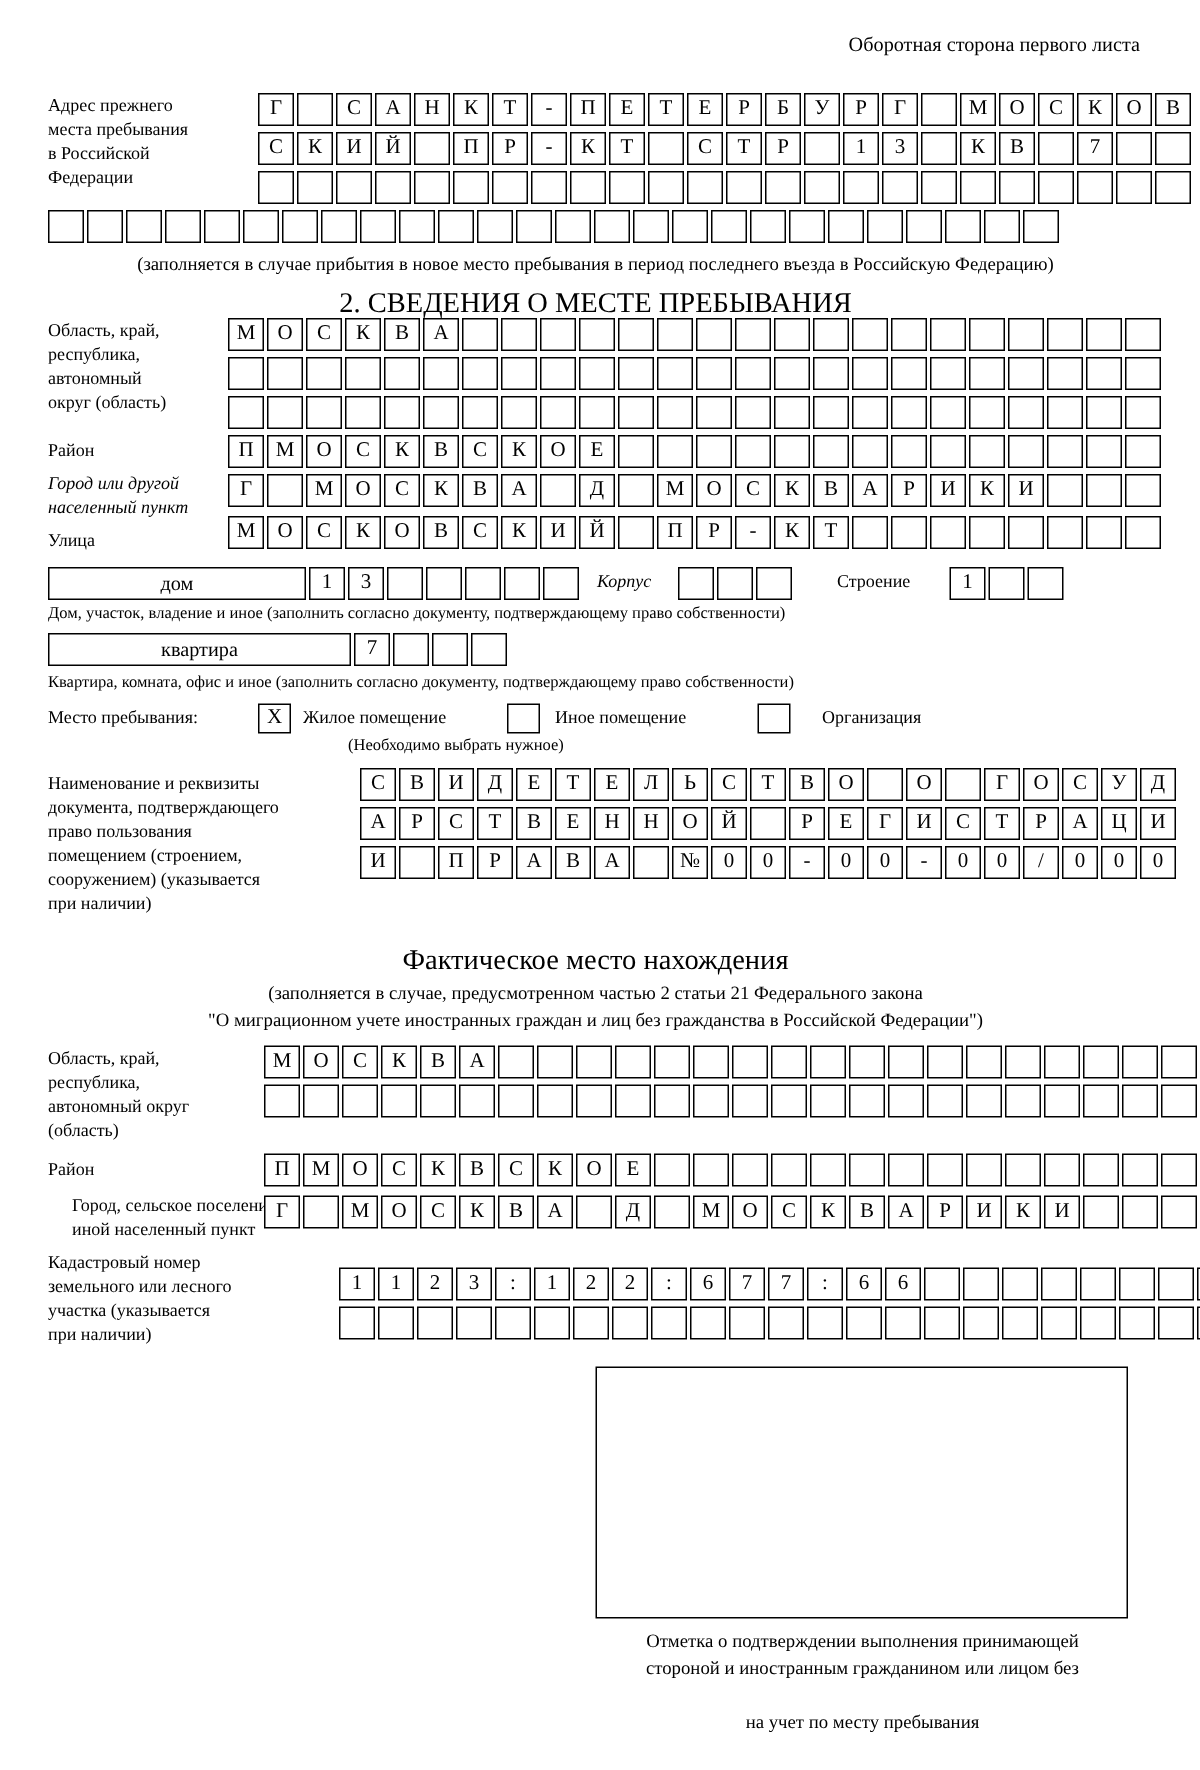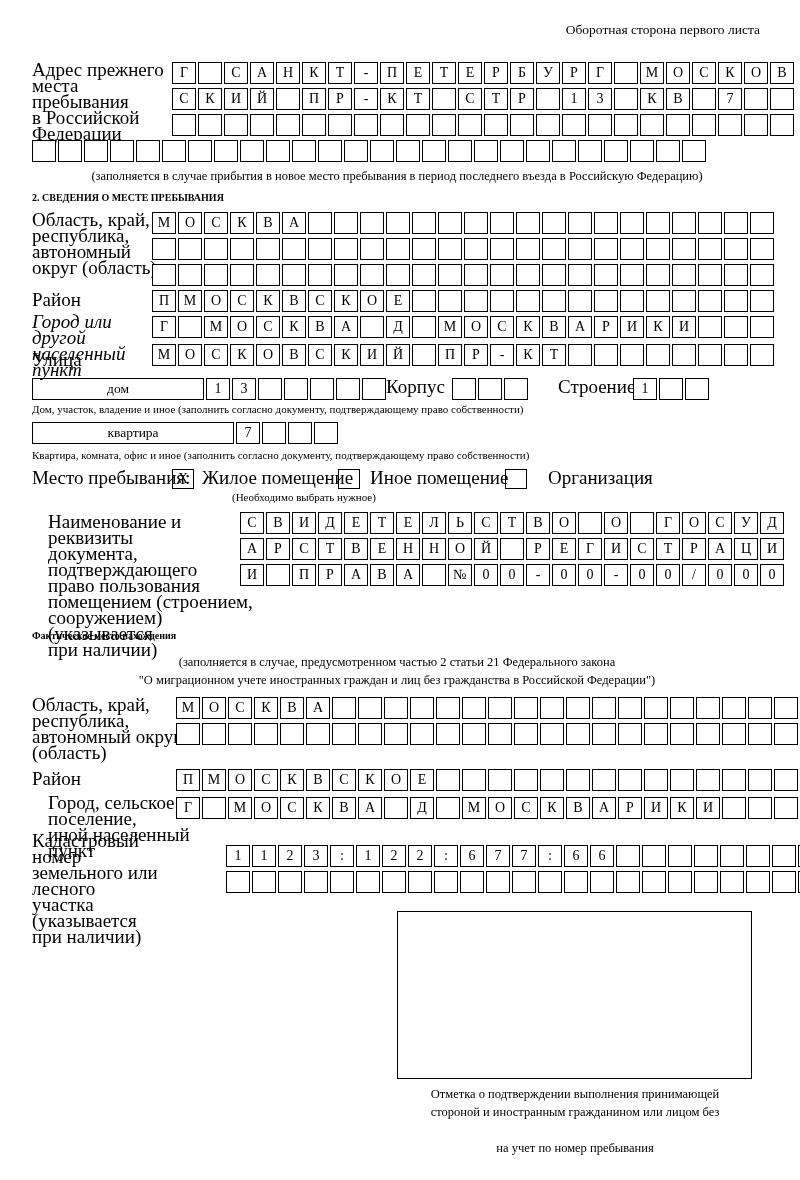--- a/index.html
+++ b/index.html
@@ -20,21 +20,21 @@
     width: 800px;
     height: 1180px;
   }
   .abs { position: absolute; }
   .hdr-right {
     top: 22px; left: 0; width: 760px;
     text-align: right;
     font-size: 13.5px;
   }
   .lbl {
-    font-size: 19px;
+    font-size: 12px;
     line-height: 16px;
     white-space: pre-line;
   }
   .lbl-sm { font-size: 11px; line-height: 15px; }
 
   
   .row { position: absolute; display: flex; }
   .cell {
     width: 24px; height: 22px;
     border: 1px solid #000;
@@ -64,23 +64,23 @@
   .sig-box {
     border: 1px solid #000;
     box-sizing: border-box;
   }
   .note {
     font-size: 12.5px;
     line-height: 16px;
     text-align: center;
   }
   .section-title {
-    font-size: 10px;
-    font-weight: bold;
-    text-align: left;
+    font-size: 19px;
+    font-weight: normal;
+    text-align: center;
   }
 </style>
 </head>
 <body>
 
 <div class="page">
 
   <div class="abs hdr-right">Оборотная сторона первого листа</div>
 
   <div class="abs lbl" style="top:62px; left:32px; width:140px;">Адрес прежнего
@@ -370,21 +370,21 @@
   <div class="abs wbox" style="top:378px; left:32px; width:172px;">дом</div>
   <div class="row" id="s2-house" style="top:378px; left:206px;">
       <div class="cell">1</div>
       <div class="cell">3</div>
       <div class="cell"></div>
       <div class="cell"></div>
       <div class="cell"></div>
       <div class="cell"></div>
       <div class="cell"></div>
     </div>
-  <div class="abs lbl" style="top:379px; left:386px;">Корпус</div>
+  <div class="abs lbl" style="top:379px; left:398px;font-style:italic;">Корпус</div>
   <div class="row" id="s2-korpus" style="top:378px; left:452px;">
       <div class="cell"></div>
       <div class="cell"></div>
       <div class="cell"></div>
     </div>
   <div class="abs lbl" style="top:379px; left:558px;">Строение</div>
   <div class="row" id="s2-stroenie" style="top:378px; left:633px;">
       <div class="cell">1</div>
       <div class="cell"></div>
       <div class="cell"></div>
@@ -403,21 +403,21 @@
 
   <div class="abs lbl" style="top:470px; left:32px;">Место пребывания:</div>
   <div class="abs tickbox" style="top:469px; left:172px;">Х</div>
   <div class="abs lbl" style="top:470px; left:202px;">Жилое помещение</div>
   <div class="abs tickbox" style="top:469px; left:338px;"></div>
   <div class="abs lbl" style="top:470px; left:370px;">Иное помещение</div>
   <div class="abs tickbox" style="top:469px; left:505px;"></div>
   <div class="abs lbl" style="top:470px; left:548px;">Организация</div>
   <div class="abs lbl-sm" style="top:490px; left:232px;">(Необходимо выбрать нужное)</div>
 
-  <div class="abs lbl" style="top:514px; left:32px; width:205px;margin-left:16px;">Наименование и реквизиты
+  <div class="abs lbl" style="top:514px; left:32px; width:205px;">Наименование и реквизиты
 документа, подтверждающего
 право пользования
 помещением (строением,
 сооружением) (указывается
 при наличии)</div>
   <div class="row" id="s2-doc-0" style="top:512px; left:240px;">
       <div class="cell">С</div>
       <div class="cell">В</div>
       <div class="cell">И</div>
       <div class="cell">Д</div>
@@ -655,15 +655,15 @@
       <div class="cell"></div>
       <div class="cell"></div>
       <div class="cell"></div>
       <div class="cell"></div>
       <div class="cell"></div>
     </div>
 
   <div class="abs sig-box" style="top:911px; left:397px; width:355px; height:168px;"></div>
   <div class="abs note" style="top:1104px; left:390px; width:370px;">стороной и иностранным гражданином или лицом без</div>
   <div class="abs note" style="top:1086px; left:390px; width:370px;">Отметка о подтверждении выполнения принимающей</div>
-  <div class="abs note" style="top:1140px; left:390px; width:370px;">на учет по номер пребывания</div>
+  <div class="abs note" style="top:1140px; left:390px; width:370px;">на учет по месту пребывания</div>
 
 </div>
 
 </body></html>

